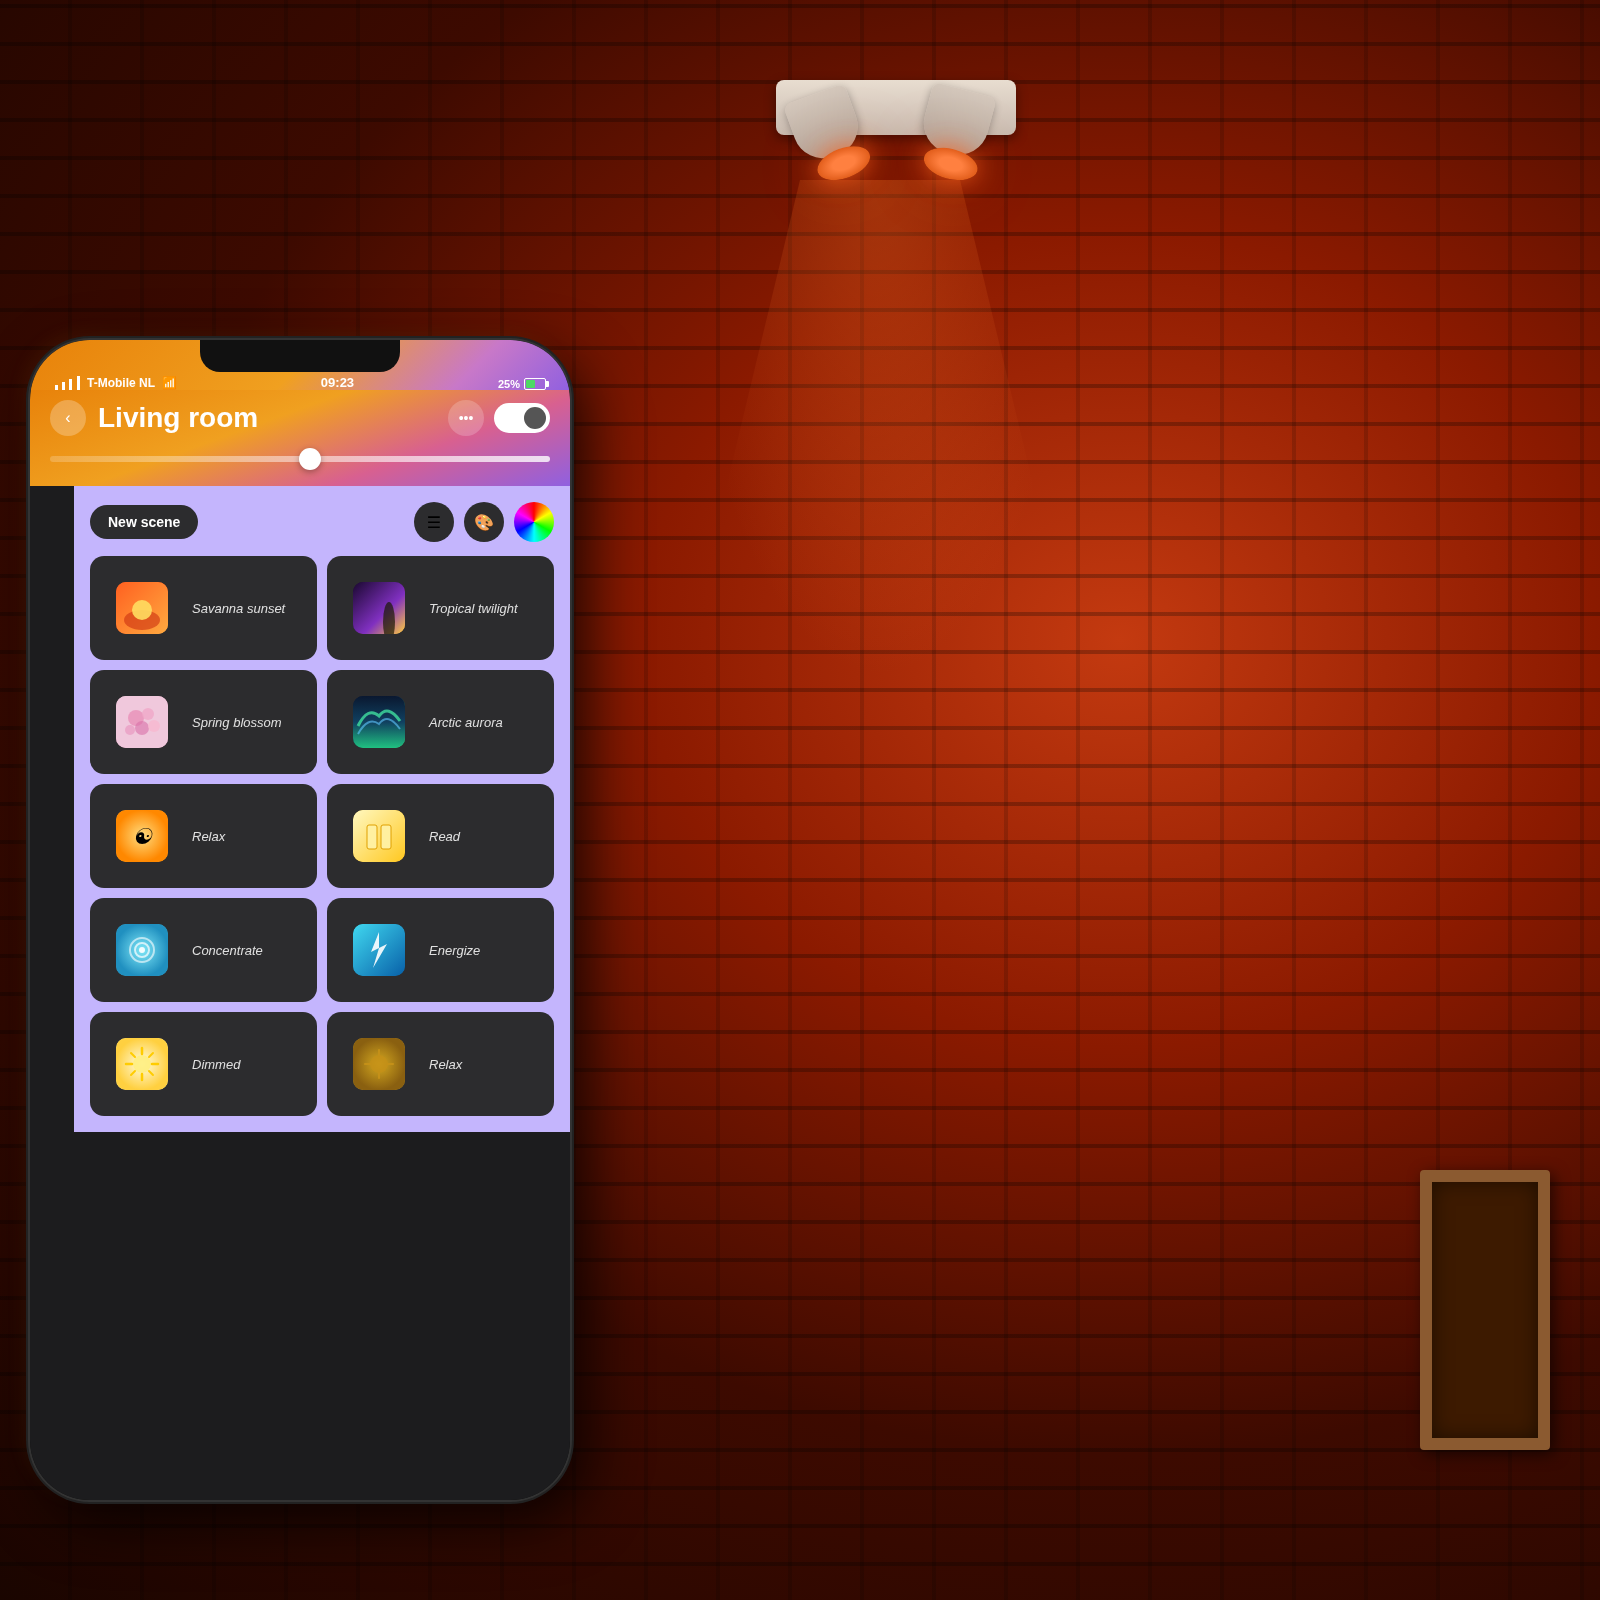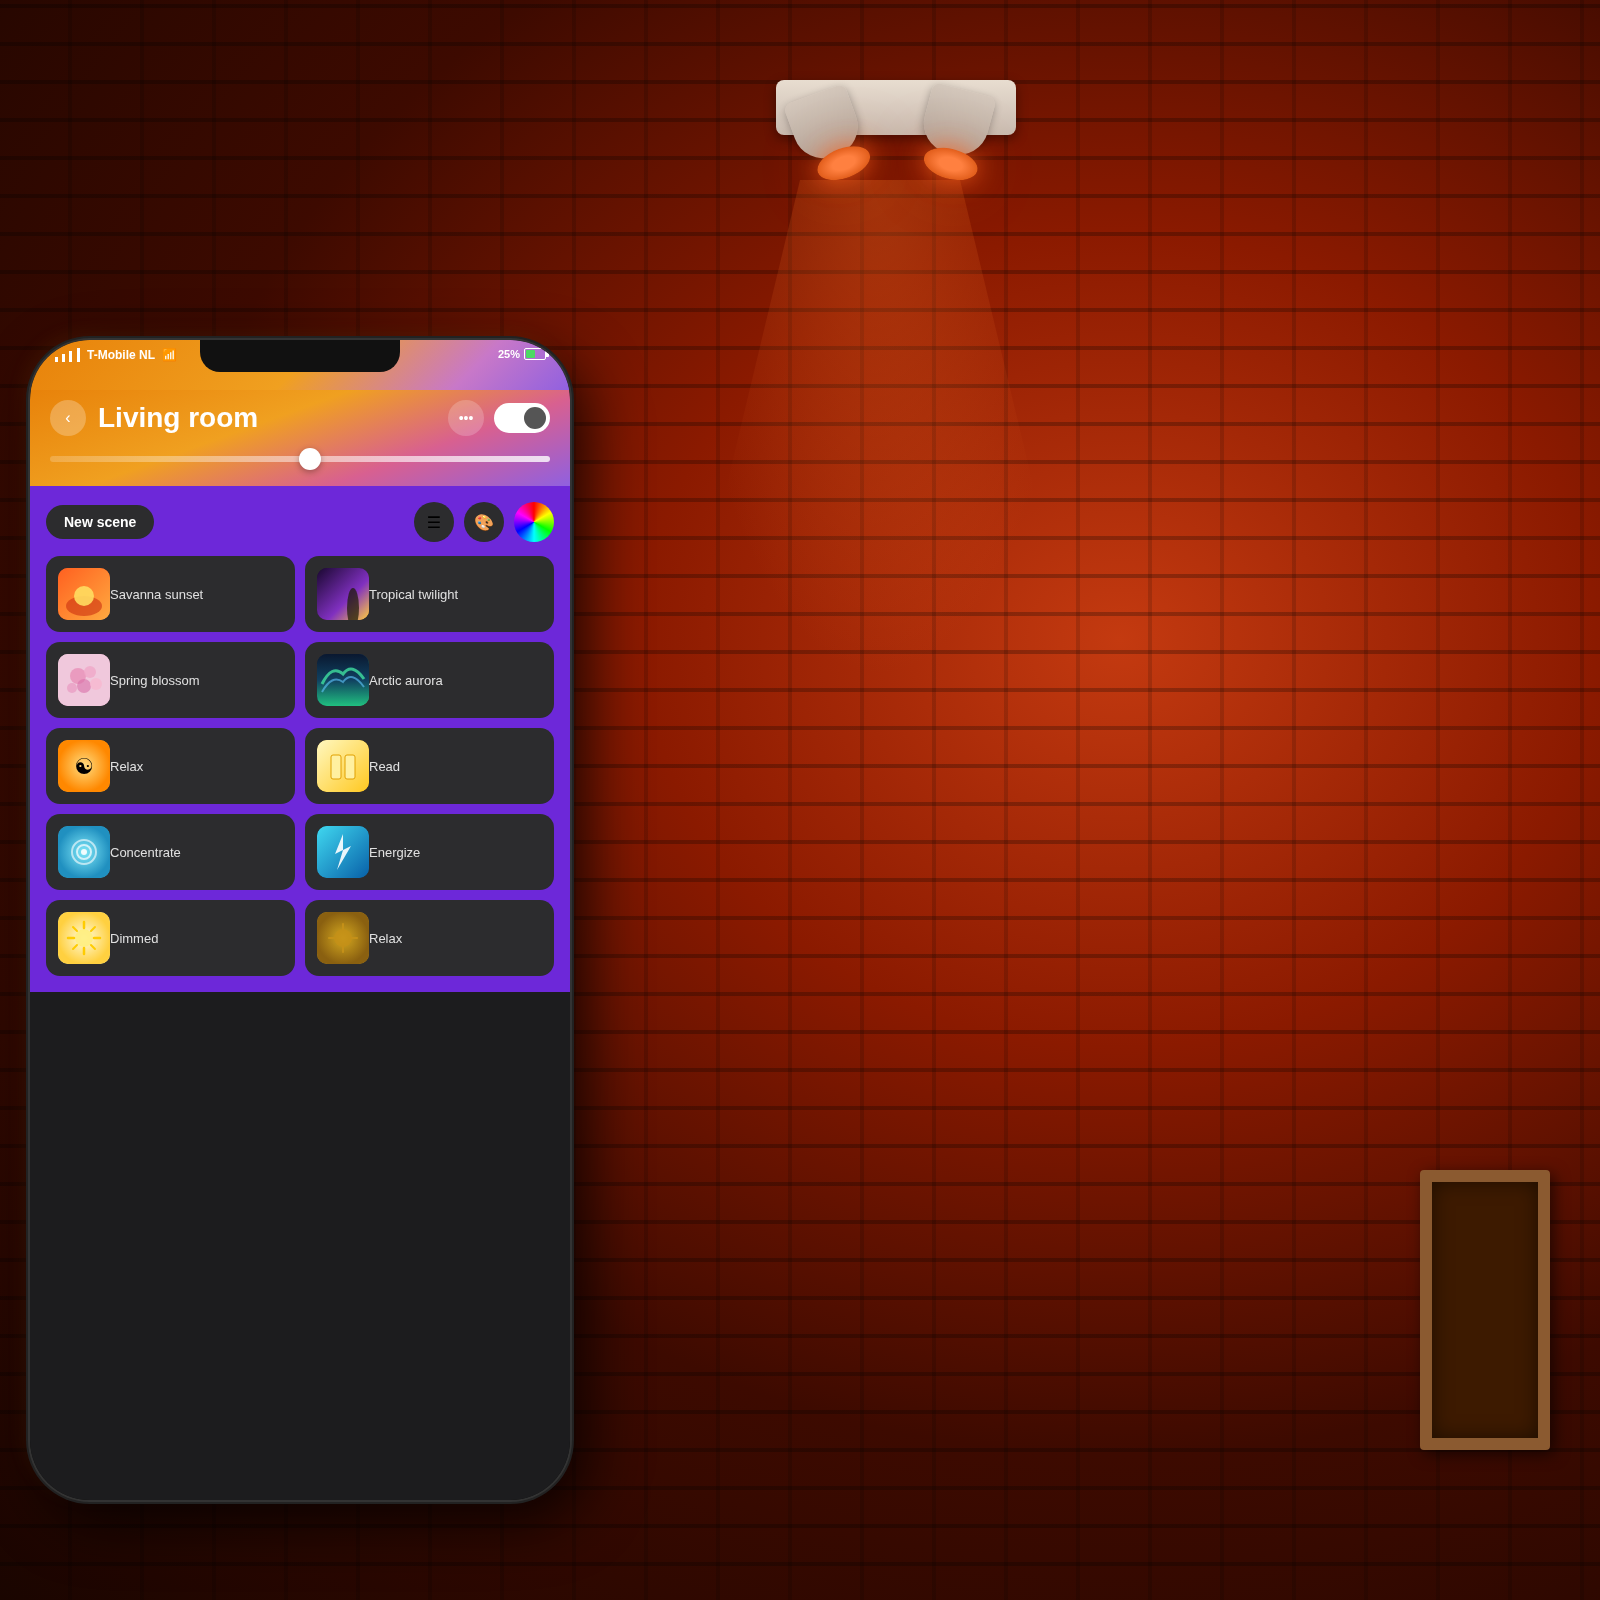--- a/index.html
+++ b/index.html
@@ -167,21 +167,21 @@
       background: #1c1c1e;
       border-radius: 58px;
       overflow: hidden;
     }
 
     
     .status-bar {
       height: 50px;
       background: linear-gradient(135deg, #e8820a 0%, #f0a020 50%, #c878c8 80%, #9060e0 100%);
       display: flex;
-      align-items: flex-start;
+      align-items: flex-end;
       justify-content: space-between;
       padding: 8px 24px 0;
       font-size: 13px;
       font-weight: 600;
       color: white;
     }
     .status-left { display: flex; align-items: center; gap: 3px; font-size: 12px; }
     .status-center { font-size: 13px; font-weight: 700; }
     .status-right { display: flex; align-items: center; gap: 4px; font-size: 11px; }
     .battery-icon {
@@ -287,23 +287,24 @@
       top: 50%;
       transform: translate(-50%, -50%);
       width: 22px; height: 22px;
       background: white;
       border-radius: 50%;
       box-shadow: 0 2px 6px rgba(0,0,0,0.3);
     }
 
     
     .scenes-section {
-      background: #6d28d9;
+      background: #c4b5fd;
       padding: 16px;
       flex: 1;
+      margin-left: 44px;
     }
 
     .scenes-toolbar {
       display: flex;
       align-items: center;
       justify-content: space-between;
       margin-bottom: 14px;
     }
 
     .new-scene-btn {
@@ -342,23 +343,24 @@
       display: grid;
       grid-template-columns: 1fr 1fr;
       gap: 10px;
     }
 
     .scene-card {
       background: #2c2c2e;
       border-radius: 14px;
       display: flex;
       align-items: center;
-      padding: 12px;
-      gap: 0;
+      padding: 26px;
+      gap: 24px;
       cursor: pointer;
+      font-style: italic;
     }
 
     .scene-thumb {
       width: 52px; height: 52px;
       border-radius: 10px;
       flex-shrink: 0;
       overflow: hidden;
     }
 
     .scene-label {

